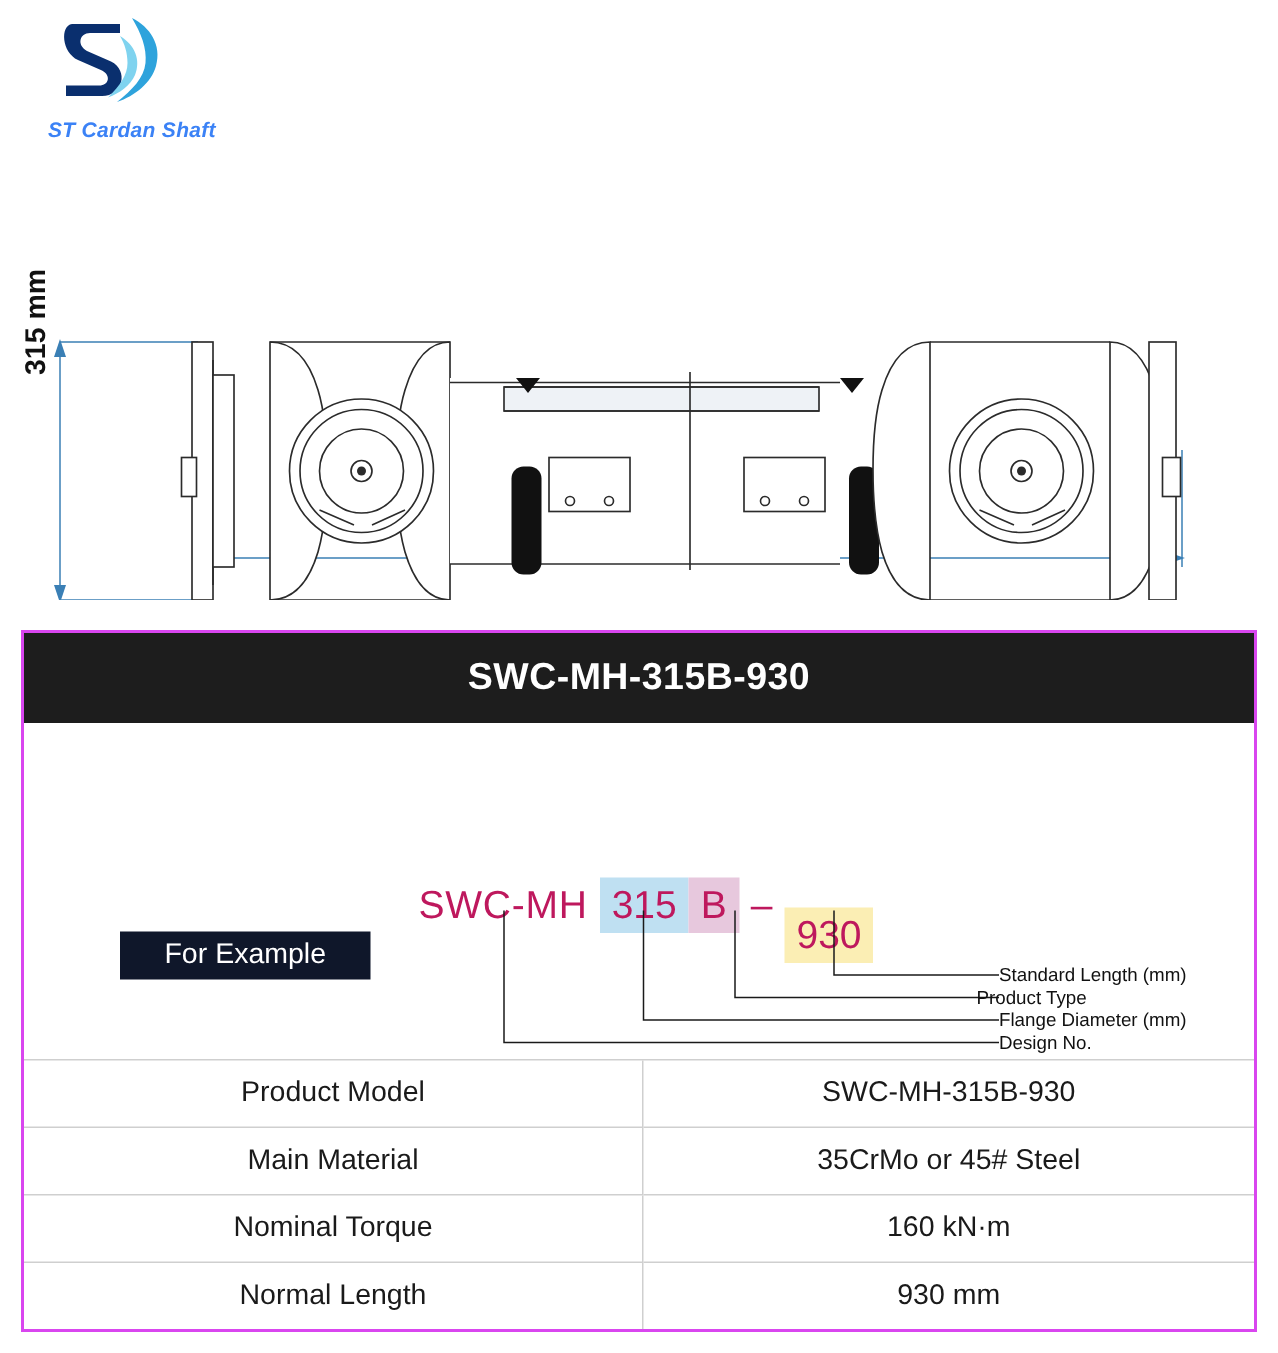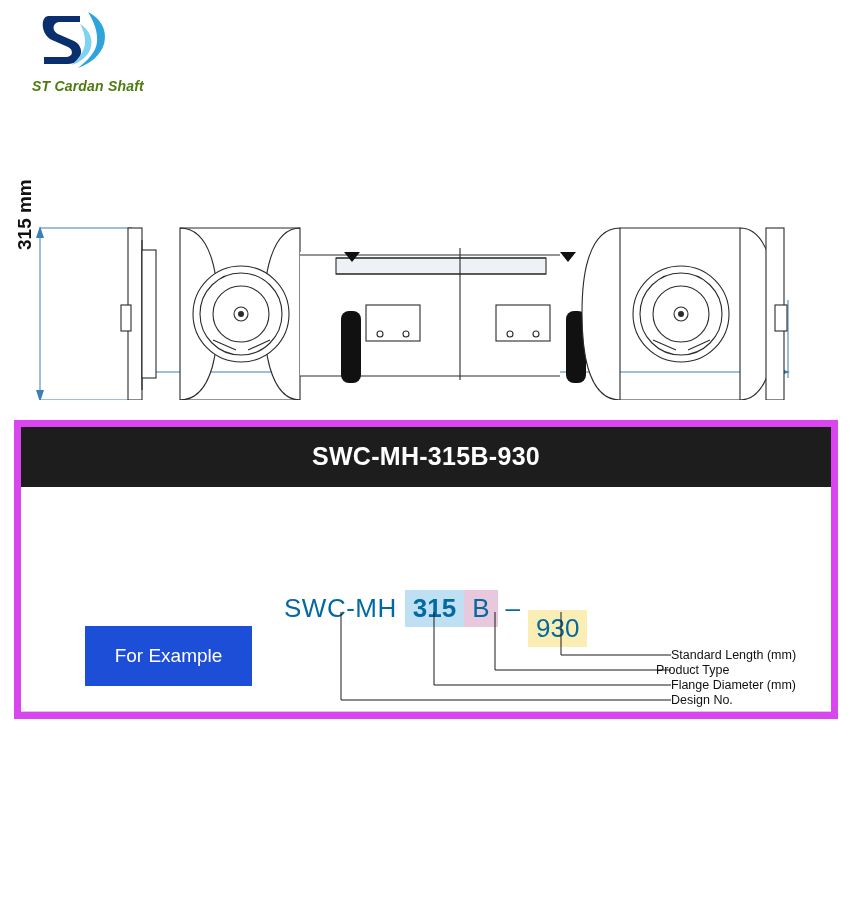--- a/index.html
+++ b/index.html
@@ -31,21 +31,21 @@
     width: 70px;
     height: 62px;
   }
   .logo-text {
     position: absolute;
     left: 6px;
     top: 70px;
     font-size: 14px;
     font-weight: bold;
     font-style: italic;
-    color: #4d7c0f;
+    color: #3b82f6;
     letter-spacing: .2px;
   }
 
   
   .drawing {
     position: absolute;
     left: 0;
     top: 100px;
     width: 852px;
     height: 300px;
@@ -70,21 +70,21 @@
     color: #111;
     white-space: nowrap;
   }
 
   
   .card {
     position: absolute;
     left: 14px;
     top: 420px;
     width: 824px;
-    border: 7px solid #d946ef;
+    border: 2px solid #d946ef;
     box-sizing: border-box;
     background: #fff;
   }
   .card-header {
     background: #1d1d1d;
     color: #fff;
     text-align: center;
     font-size: 25px;
     font-weight: bold;
     padding: 15px 0 16px 0;
@@ -95,43 +95,43 @@
     position: relative;
     height: 224px;
     border-bottom: 1px solid #cfcfcf;
     overflow: hidden;
   }
   .for-example {
     position: absolute;
     left: 64px;
     top: 139px;
     width: 167px;
-    height: 60px;
-    background: #1d4ed8;
+    height: 32px;
+    background: #0f172a;
     color: #fff;
     font-size: 19px;
     display: flex;
     align-items: center;
     justify-content: center;
   }
   .code-row {
     position: absolute;
     left: 255px;
     top: 83px;
     display: flex;
     align-items: center;
     font-size: 26px;
-    color: #0369a1;
+    color: #be185d;
   }
   .code-row .seg {
     padding: 2px 8px;
     line-height: 1.25;
   }
   .seg-plain { letter-spacing: .5px; }
-  .seg-blue { background: #bfe0f2; font-weight: bold; }
+  .seg-blue { background: #bfe0f2; }
   .seg-pink { background: #e7c8dd; }
   .seg-dash { padding: 2px 6px; }
   .seg-yellow { background: #fbeeb4; margin-top: 40px; }
 
   .callouts {
     position: absolute;
     left: 0; top: 0; width: 100%; height: 100%;
     pointer-events: none;
   }
   .callout-label {
@@ -273,13 +273,33 @@
         <path d="M320 125 L320 213 L650 213"></path>
       </g>
     </svg>
 
     <div class="callout-label" style="left:650px; top:161px;">Standard Length (mm)</div>
     <div class="callout-label" style="left:635px; top:176px;">Product Type</div>
     <div class="callout-label" style="left:650px; top:191px;text-align:center;">Flange Diameter (mm)</div>
     <div class="callout-label" style="left:650px; top:206px;text-align:center;">Design No.</div>
   </div>
 
+  <table class="spec-table">
+    <tbody>
+      <tr>
+        <td class="key">Product Model</td>
+        <td>SWC-MH-315B-930</td>
+      </tr>
+      <tr>
+        <td class="key">Main Material</td>
+        <td>35CrMo or 45# Steel</td>
+      </tr>
+      <tr>
+        <td class="key">Nominal Torque</td>
+        <td>160 kN·m</td>
+      </tr>
+      <tr>
+        <td class="key">Normal Length</td>
+        <td>930 mm</td>
+      </tr>
+    </tbody>
+  </table>
 </div>
 
 </body></html>

